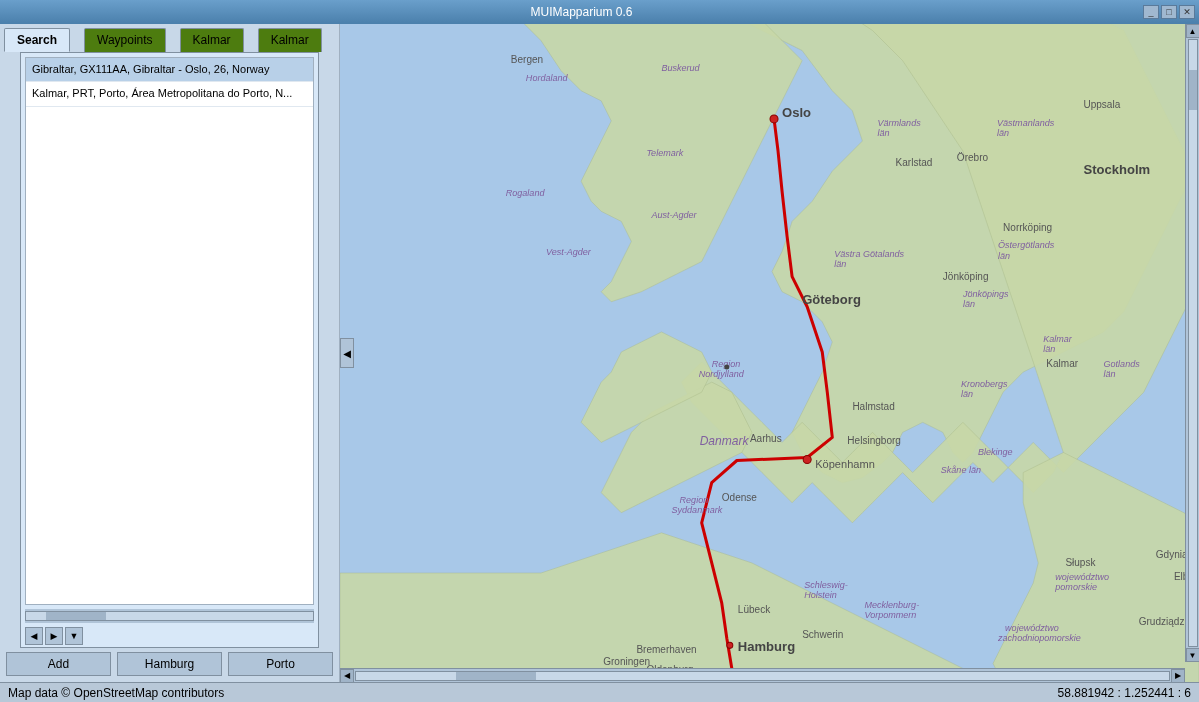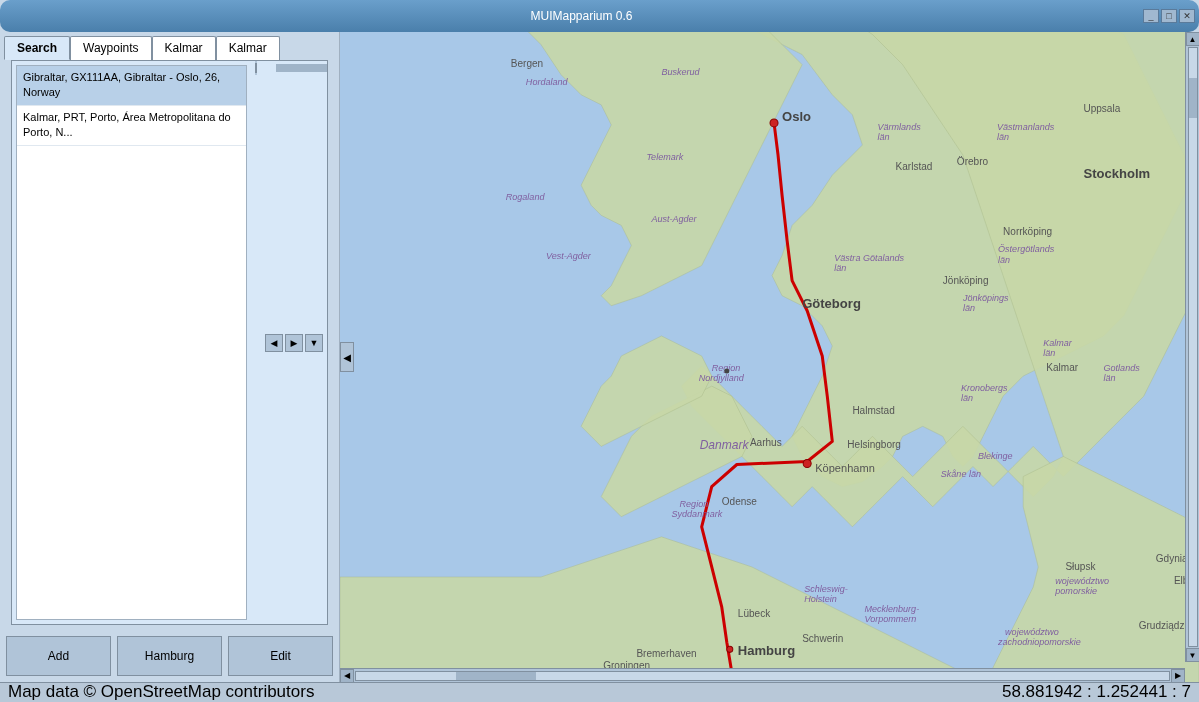--- a/index.html
+++ b/index.html
@@ -15,23 +15,22 @@
     }
     #title-bar {
       background: linear-gradient(to bottom, #6a9fcb, #4a7fab);
       color: white;
       text-align: center;
       padding: 3px 0;
       font-size: 12px;
       display: flex;
       align-items: center;
       justify-content: space-between;
-      height: 32px;
+      height: 24px;
       user-select: none;
-      border-radius: 10px;
     }
     #title-bar .title-text {
       flex: 1;
       text-align: center;
     }
     #title-bar .window-controls {
       display: flex;
       gap: 2px;
       padding-right: 4px;
     }
@@ -56,44 +55,44 @@
       width: 340px;
       background: #c8d8e8;
       display: flex;
       flex-direction: column;
       border-right: 1px solid #a0b0c0;
       flex-shrink: 0;
     }
     #tab-bar {
       display: flex;
       padding: 4px 4px 0 4px;
-      gap: 0;
+      gap: 14px;
       background: #c8d8e8;
     }
     .tab-btn {
       padding: 4px 12px;
-      background: #ffffff;
+      background: #4d7c0f;
       border: 1px solid #8090a0;
       border-bottom: none;
       cursor: pointer;
       font-size: 12px;
       border-radius: 2px 2px 0 0;
     }
     .tab-btn.active {
       background: #d8e8f8;
       border-bottom: 1px solid #d8e8f8;
       font-weight: bold;
     }
     #sidebar-content {
       flex: 1;
       display: flex;
-      flex-direction: row;
+      flex-direction: column;
       background: #d8e8f8;
       border: 1px solid #8090a0;
-      margin: 0 11px;
+      margin: 0 20px;
       overflow: hidden;
     }
     #list-area {
       flex: 1;
       overflow-y: auto;
       overflow-x: hidden;
       background: white;
       border: 1px solid #a0b0c0;
       margin: 4px;
     }
@@ -145,27 +144,26 @@
       cursor: pointer;
       font-size: 9px;
     }
     #sidebar-bottom {
       display: flex;
       gap: 6px;
       padding: 4px 6px 6px 6px;
     }
     .action-btn {
       flex: 1;
-      padding: 12px 8px;
+      padding: 4px 8px;
       background: #b0c4d8;
       border: 1px solid #8090a0;
       cursor: pointer;
       font-size: 12px;
       text-align: center;
-      margin-top: 7px;
     }
     #map-area {
       flex: 1;
       position: relative;
       overflow: hidden;
       background: #a8c8e8;
     }
     #map-canvas {
       width: 100%;
       height: 100%;
@@ -264,23 +262,23 @@
       width: 80px;
       background: #a0b4c8;
       position: absolute;
       left: 100px;
     }
     #status-bar {
       height: 20px;
       background: #b8c8d8;
       border-top: 1px solid #8090a0;
       display: flex;
-      align-items: flex-end;
+      align-items: center;
       padding: 0 8px;
-      font-size: 17px;
+      font-size: 12px;
       justify-content: space-between;
     }
     
     .map-label {
       font-size: 10px;
       fill: #555;
     }
     .map-label-large {
       font-size: 13px;
       fill: #444;
@@ -349,21 +347,21 @@
         <div class="nav-btn">◀</div>
         <div class="nav-btn">▶</div>
         <div class="nav-btn">▼</div>
       </div>
 
     </div>
 
     <div id="sidebar-bottom">
       <div class="action-btn">Add</div>
       <div class="action-btn">Hamburg</div>
-      <div class="action-btn">Edit</div>
+      <div class="action-btn">Porto</div>
     </div>
 
   </div>
 
   <div id="map-area">
 
     <svg id="map-canvas" viewBox="0 0 855 682" preserveAspectRatio="xMidYMid slice">
 
       <rect width="855" height="682" fill="#a8c8e8"></rect>
 
@@ -494,14 +492,14 @@
       </div>
       <div class="scroll-arrow-h">▶</div>
     </div>
 
   </div>
 
 </div>
 
 <div id="status-bar">
   <span>Map data © OpenStreetMap contributors</span>
-  <span>58.881942 : 1.252441 : 7</span>
+  <span>58.881942 : 1.252441 : 6</span>
 </div>
 
 </body></html>

